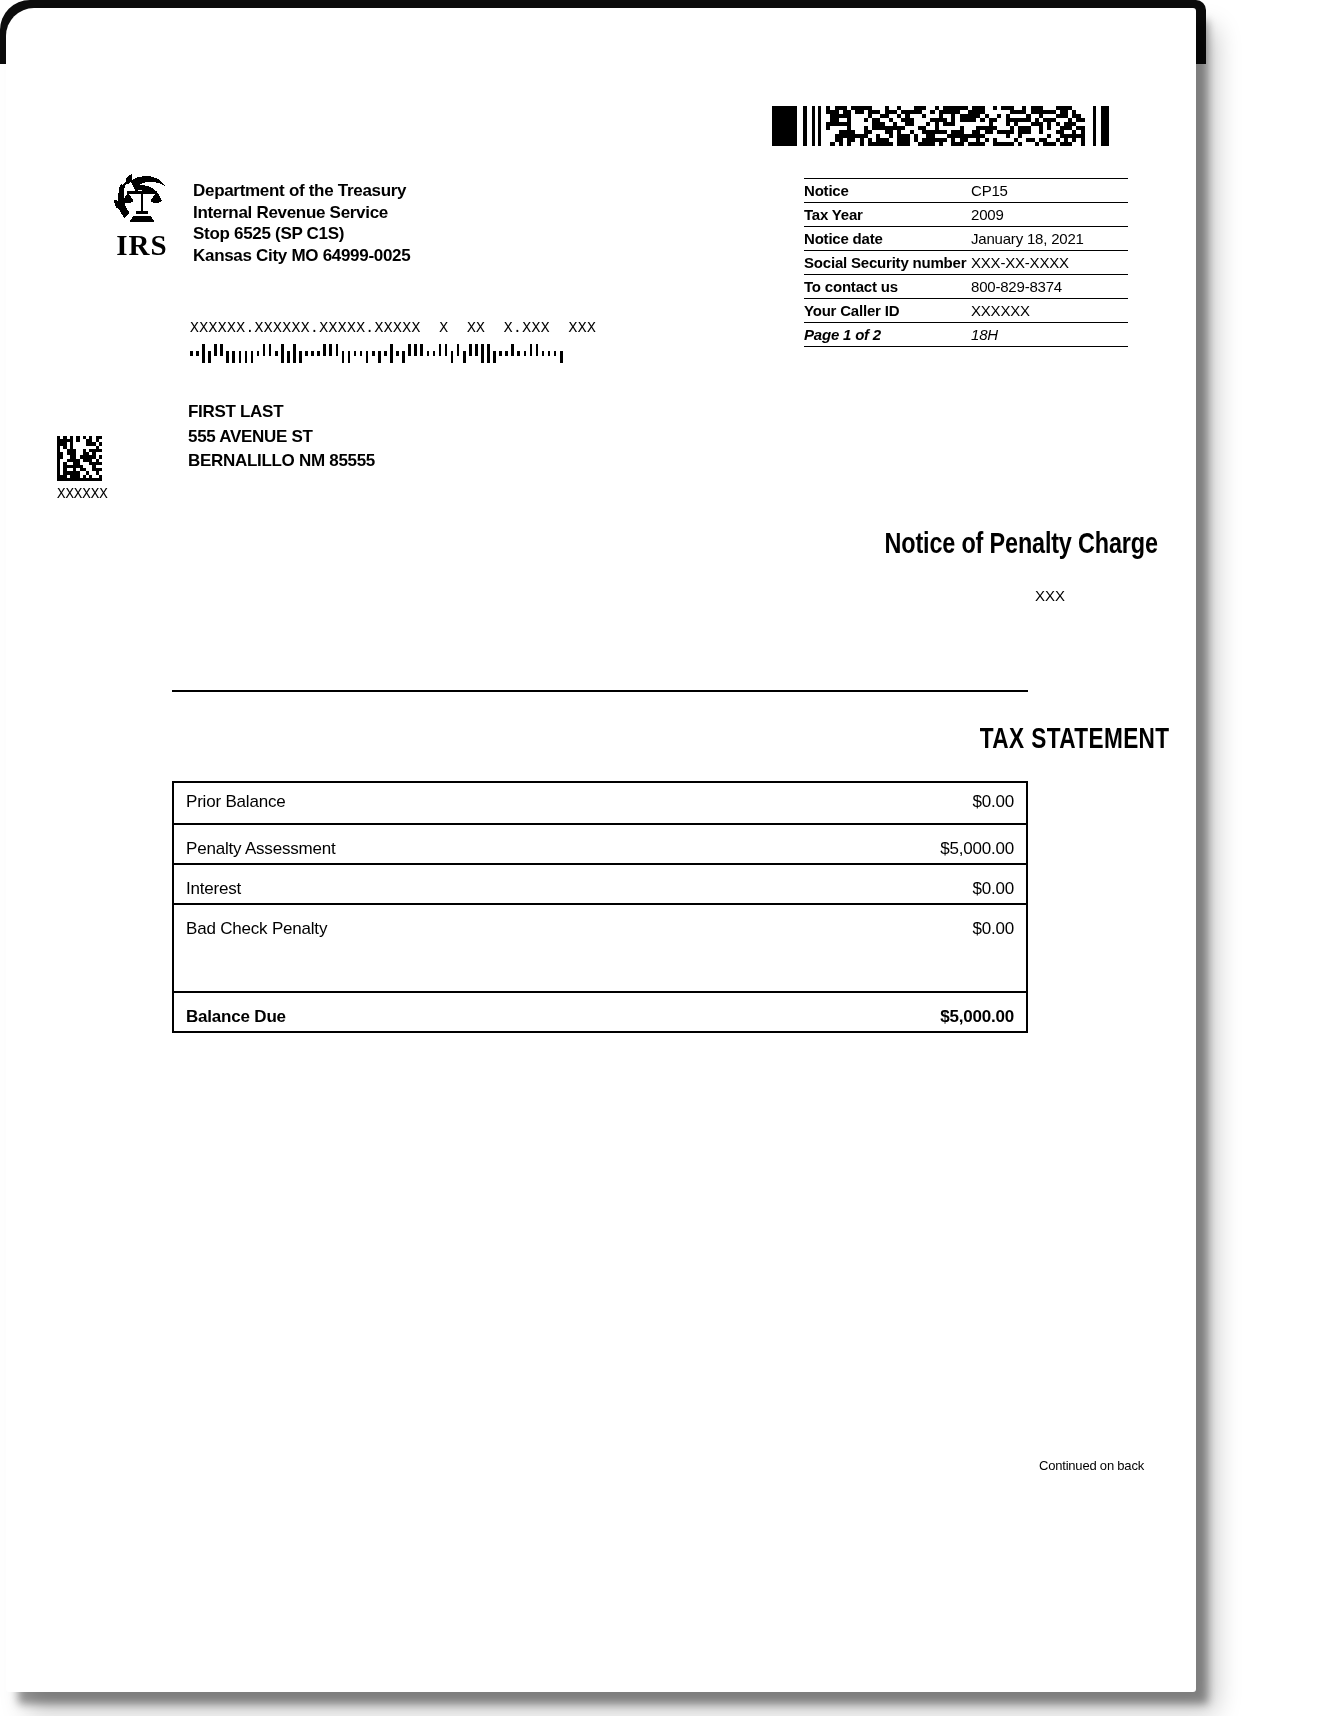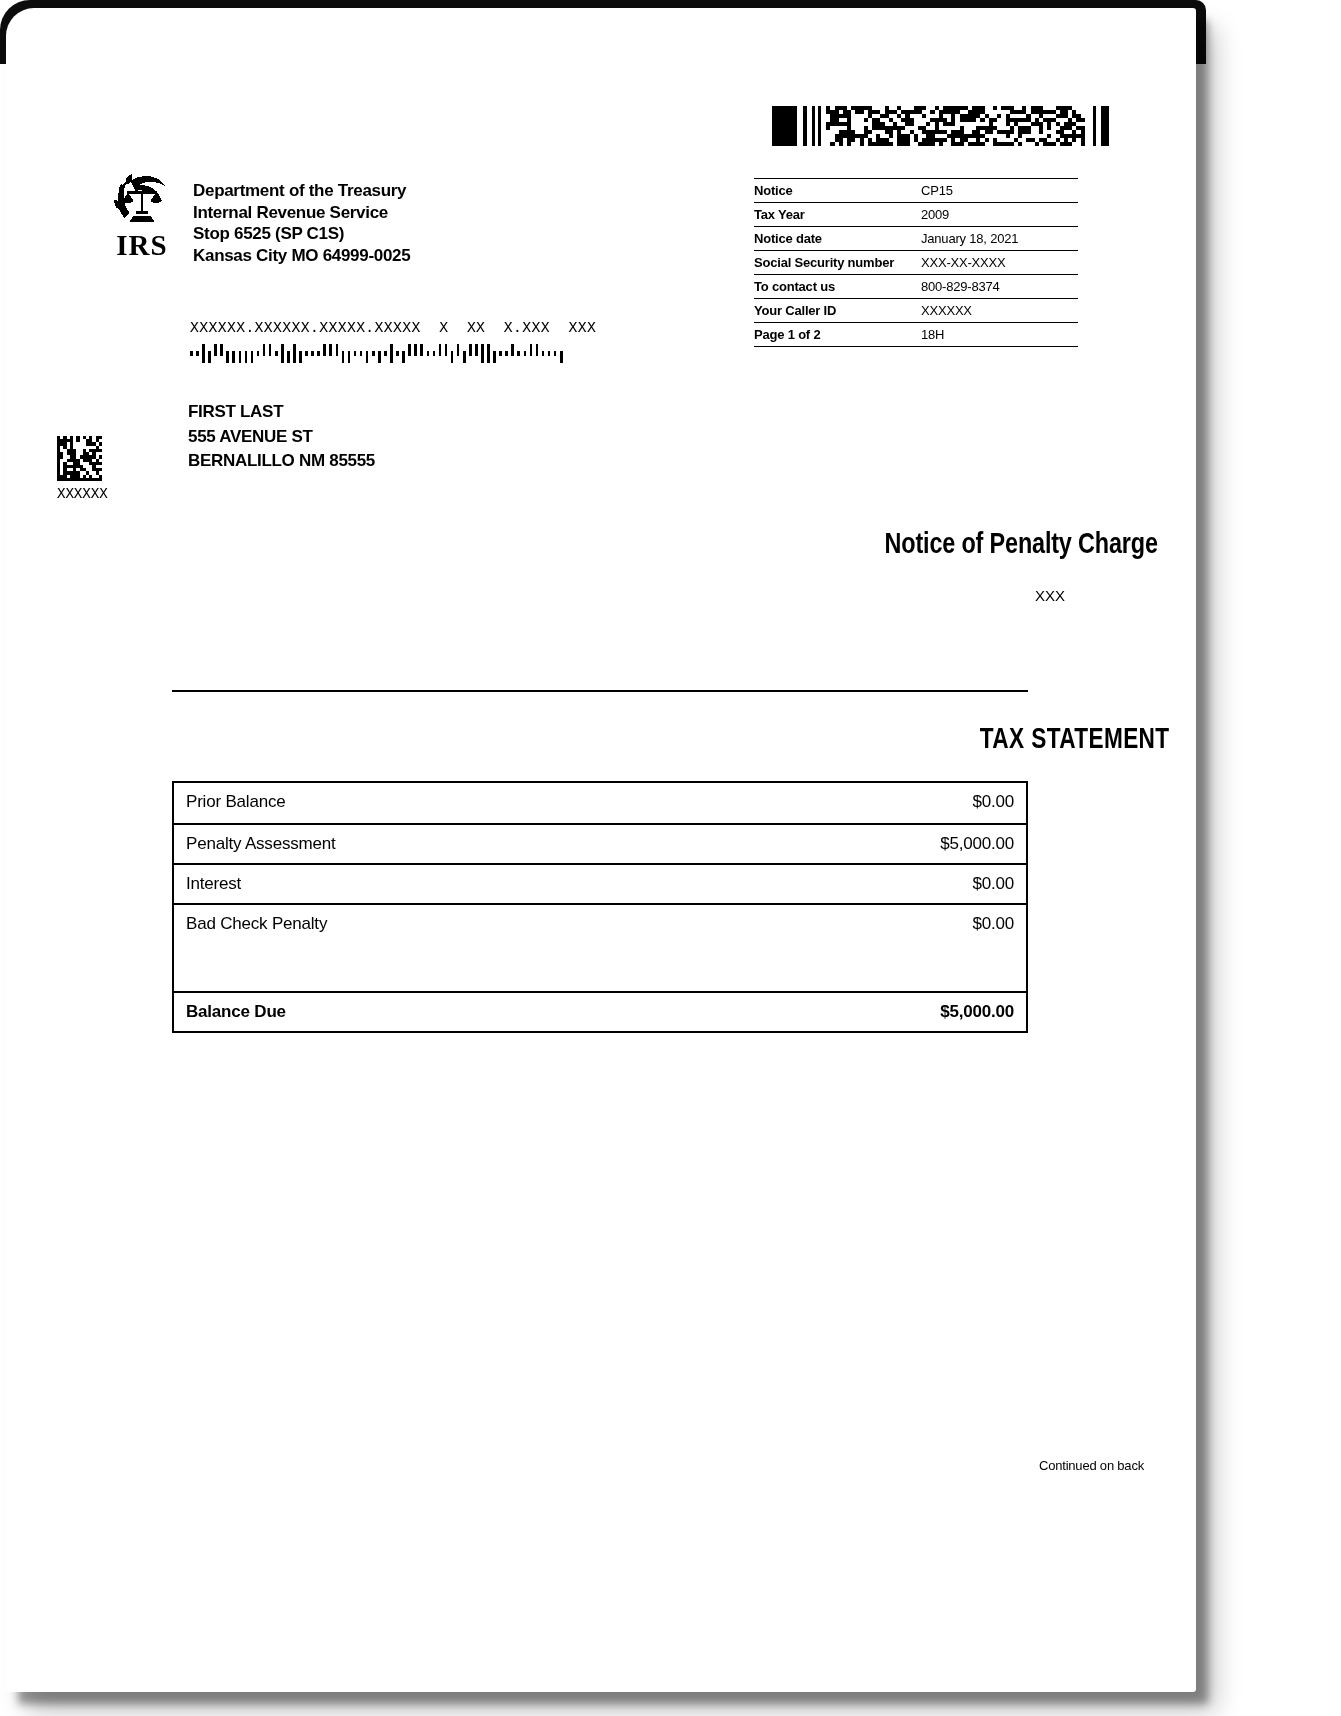--- a/index.html
+++ b/index.html
@@ -17,23 +17,23 @@
     background:#ffffff;border-radius:28px 3px 3px 3px;
     box-shadow:12px 12px 9px rgba(0,0,0,0.38), 20px 20px 26px rgba(0,0,0,0.22);
   }
   svg rect{fill:#000;}
   svg{shape-rendering:crispEdges;}
 
   
   .top-barcode{position:absolute;left:766px;top:96px;width:344px;height:44px;}
 
   
-  .notice-table{position:absolute;left:748px;top:170px;width:324px;font-size:13px;letter-spacing:-0.2px;}
+  .notice-table{position:absolute;left:798px;top:170px;width:324px;font-size:15px;letter-spacing:-0.2px;}
   .nrow{display:flex;align-items:center;height:23px;border-top:1.8px solid #000;}
-  .nrow:last-child{border-bottom:1.8px solid #000;}
+  .nrow:last-child{border-bottom:1.8px solid #000;font-style:italic;}
   .nlabel{font-weight:700;width:167px;flex:none;white-space:nowrap;}
   .nvalue{white-space:nowrap;}
 
   
   .logo{position:absolute;left:100px;top:163px;width:72px;text-align:center;}
   .logo svg{width:62px;height:60px;display:block;margin:0 auto;}
   .irs-text{font-family:"Liberation Serif", serif;font-weight:700;font-size:29px;letter-spacing:1px;line-height:28px;}
   .sender-lines{position:absolute;left:187px;top:172px;font-size:17px;font-weight:700;line-height:21.5px;letter-spacing:-0.3px;white-space:nowrap;}
 
   
@@ -54,21 +54,21 @@
   .intro-row{top:632px;}
   .intro-row .cx{font-size:16.5px;transform:scaleX(0.8);}
   .rule{position:absolute;left:166px;top:682px;width:856px;height:2px;background:#000;}
   .stmt-heading-row{top:714px;}
   .stmt-heading-row .cx{font-size:29px;font-weight:700;transform:scaleX(0.78);letter-spacing:0.5px;}
 
   
   .stmt-table{position:absolute;left:166px;top:773px;width:856px;border:2px solid #000;box-sizing:border-box;}
   .srow{height:40px;box-sizing:border-box;display:flex;justify-content:space-between;align-items:flex-start;
         padding:9px 12px 0 12px;font-size:17px;letter-spacing:-0.2px;}
-  .srow + .srow{border-top:2px solid #000;}
+  .srow + .srow{border-top:2px solid #000;align-items:center;}
   .srow.bold-row{font-weight:700;margin-top:48px;}
 
   .footer-note{position:absolute;right:52px;top:1450px;font-size:13px;letter-spacing:-0.2px;}
 </style>
 </head>
 <body>
 
 <div class="backdrop"></div>
 
 <div class="page">

